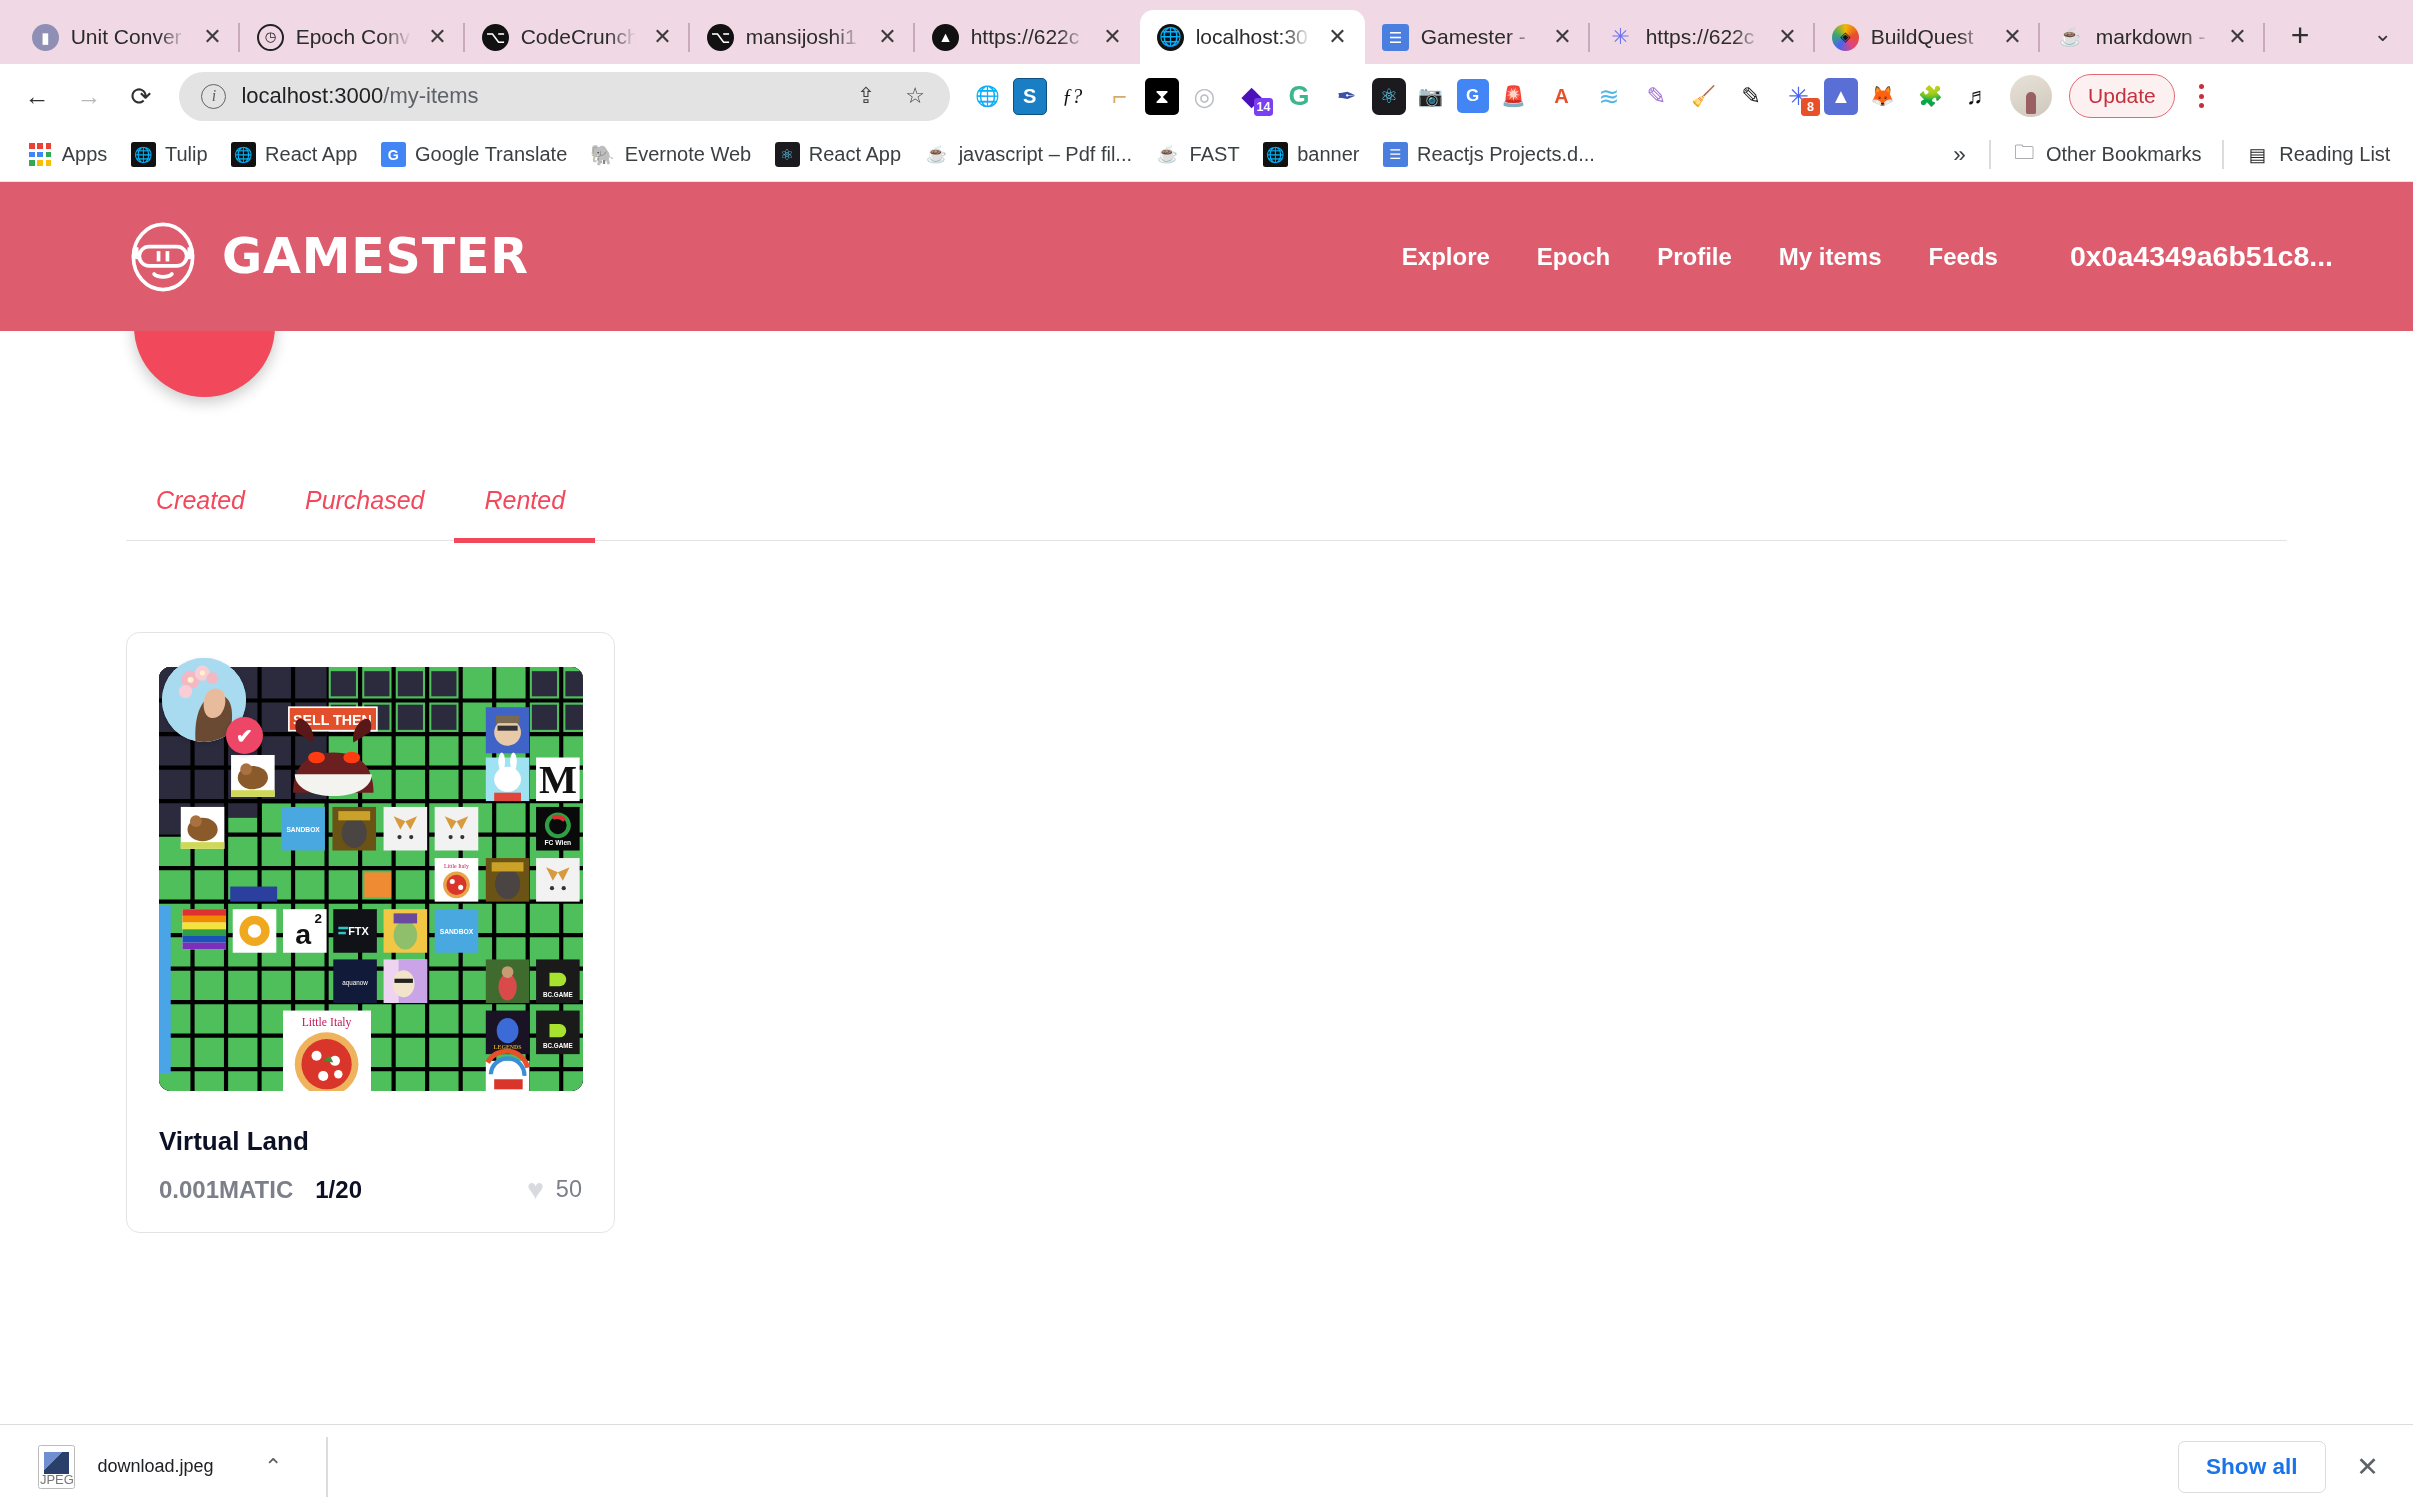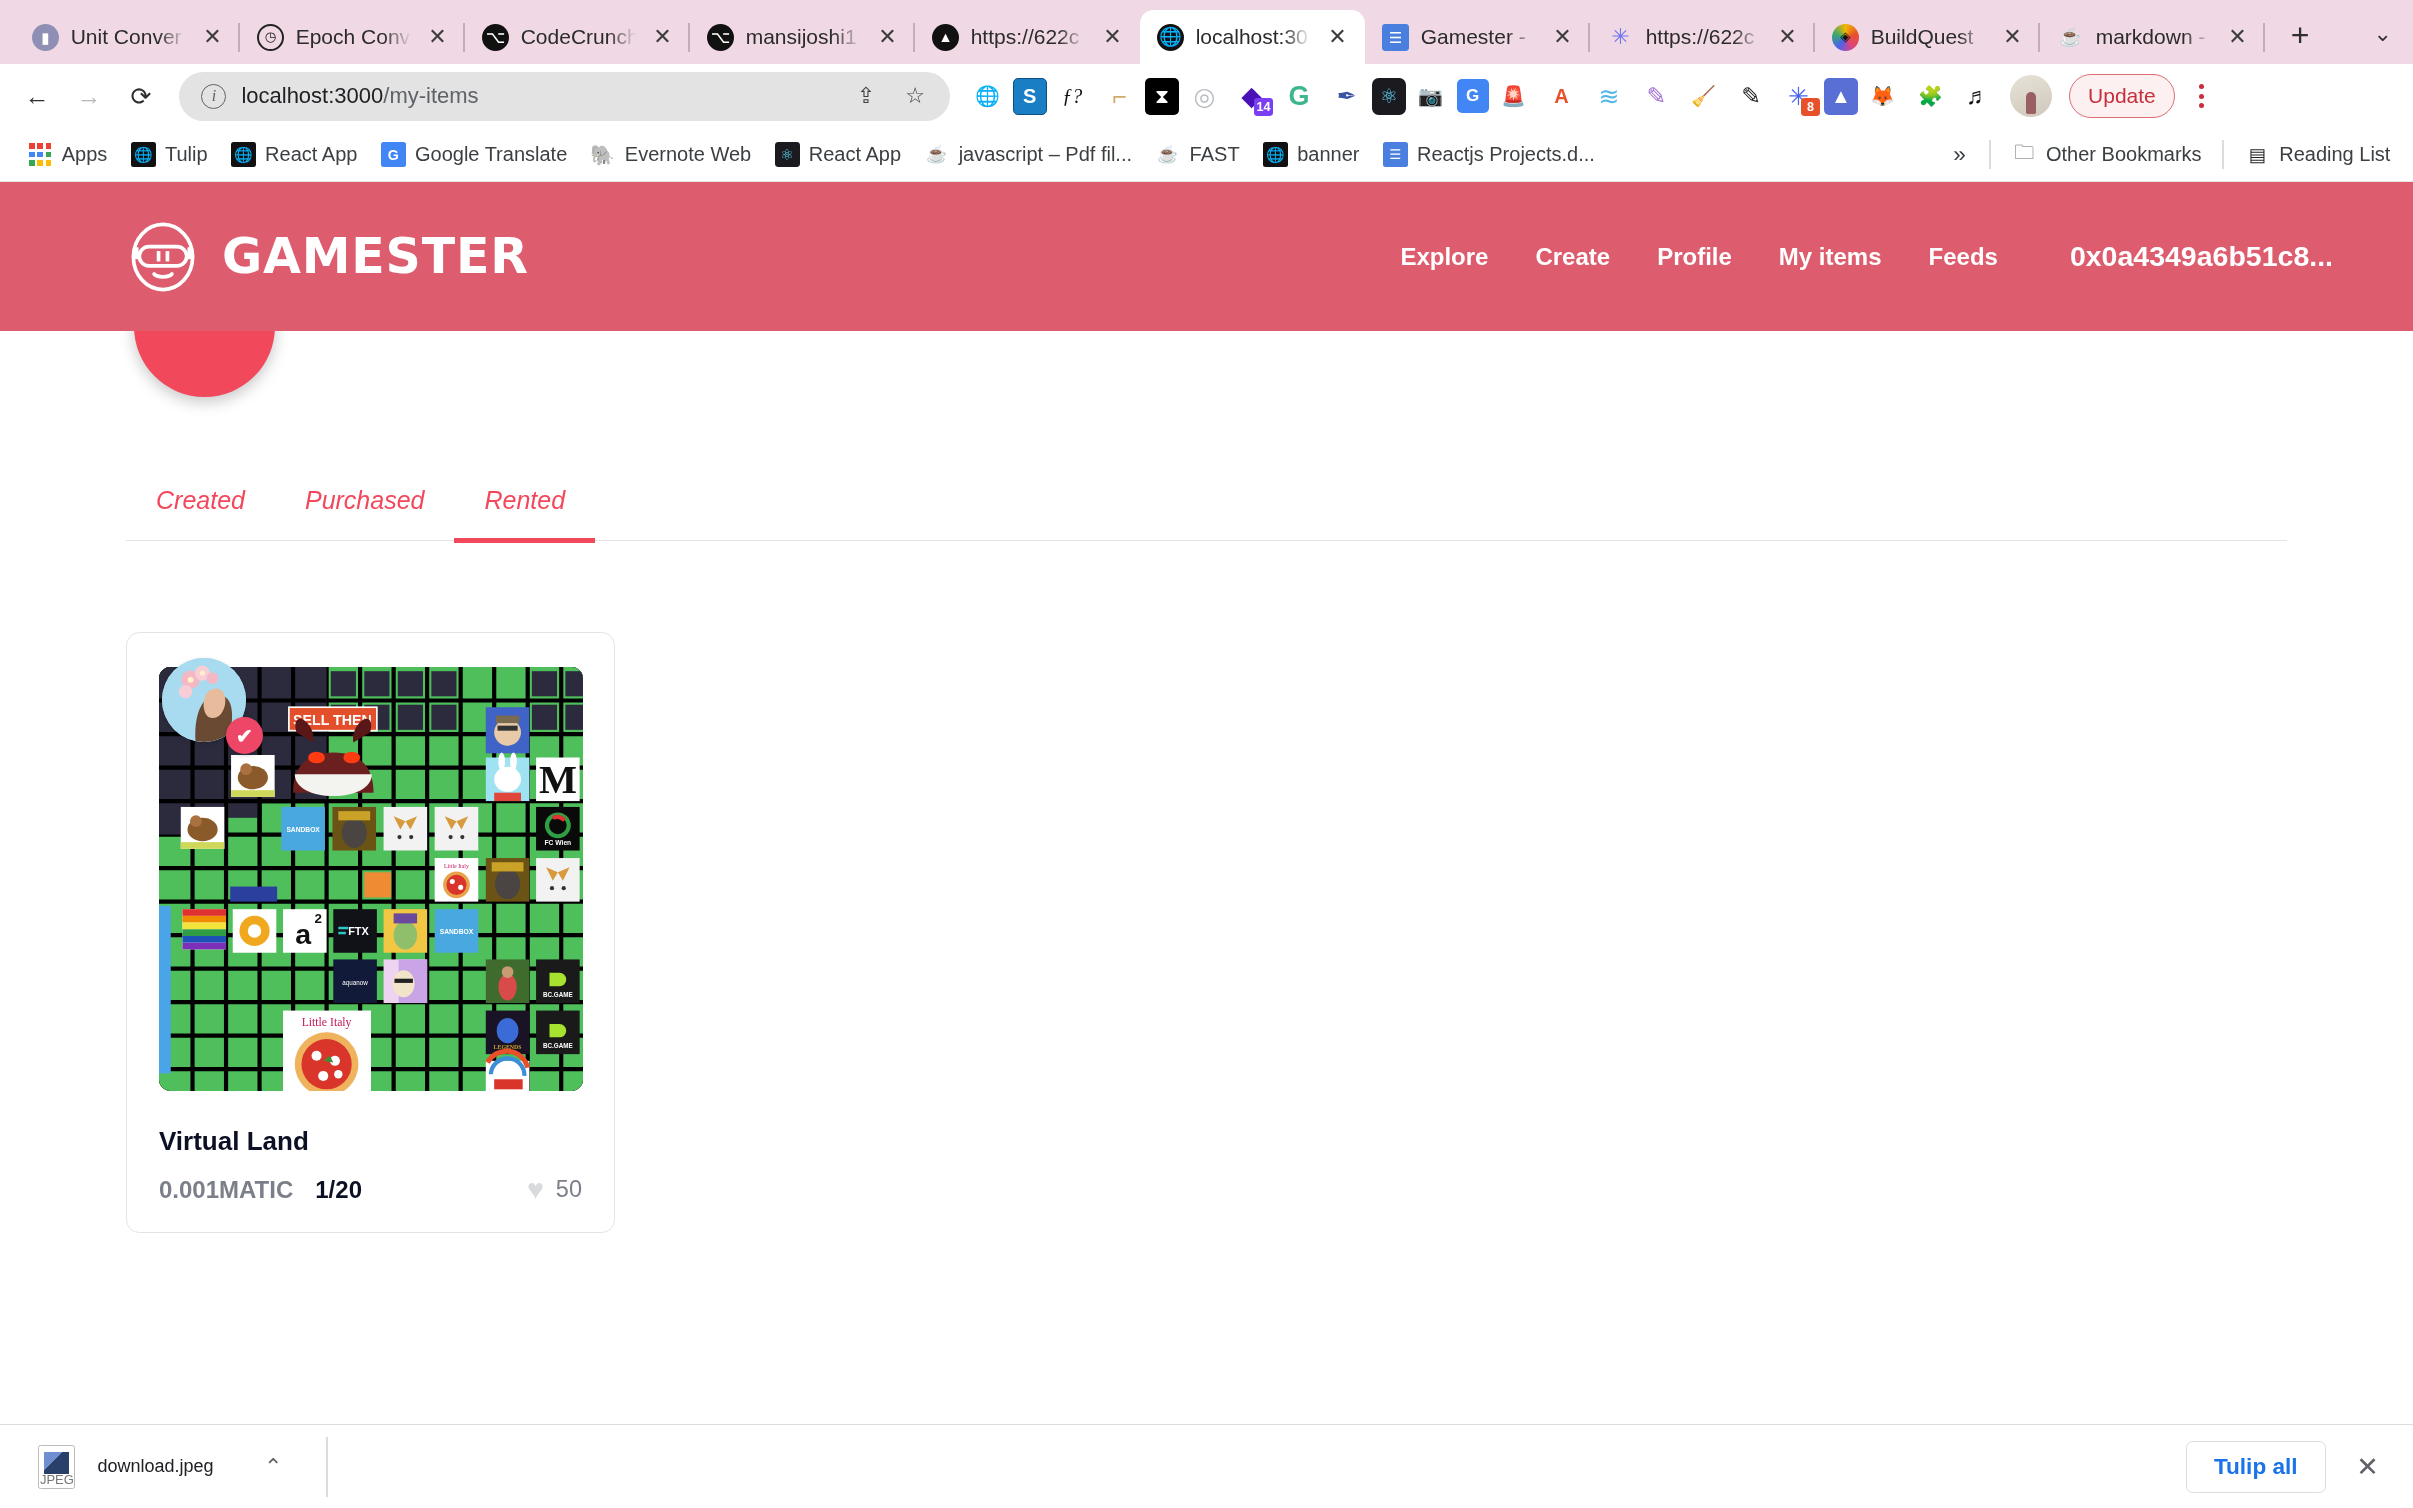--- a/index.html
+++ b/index.html
@@ -570,21 +570,21 @@
             <line x1="44" y1="42" x2="44" y2="56"></line>
             <line x1="56" y1="42" x2="56" y2="56"></line>
             <path d="M38 73c4 5 20 5 24 0" stroke-linecap="round"></path>
           </svg>
         </span>
         <span class="logo-text">GAMESTER</span>
       </div>
 
       <nav class="site-nav">
         <a class="nav-link">Explore</a>
-        <a class="nav-link">Create</a>
+        <a class="nav-link">Epoch</a>
         <a class="nav-link">Profile</a>
         <a class="nav-link">My items</a>
         <a class="nav-link">Feeds</a>
         <span class="wallet">0x0a4349a6b51c8...</span>
       </nav>
     </div>
 
     <div class="profile-circle"></div>
 
     <div class="tabs-row">
@@ -841,19 +841,19 @@
     <div class="shelf">
       <div class="dl-item">
         <span class="dl-ico">
             <span>JPEG</span>
           </span>
         <span class="dl-name">download.jpeg</span>
         <span class="dl-chev">⌃</span>
       </div>
       <div class="shelf-sep"></div>
       <div class="shelf-spacer"></div>
-      <div class="showall">Tulip all</div>
+      <div class="showall">Show all</div>
       <div class="shelf-close">✕</div>
     </div>
 
   </div>
 </div>
 
 
 </body></html>

